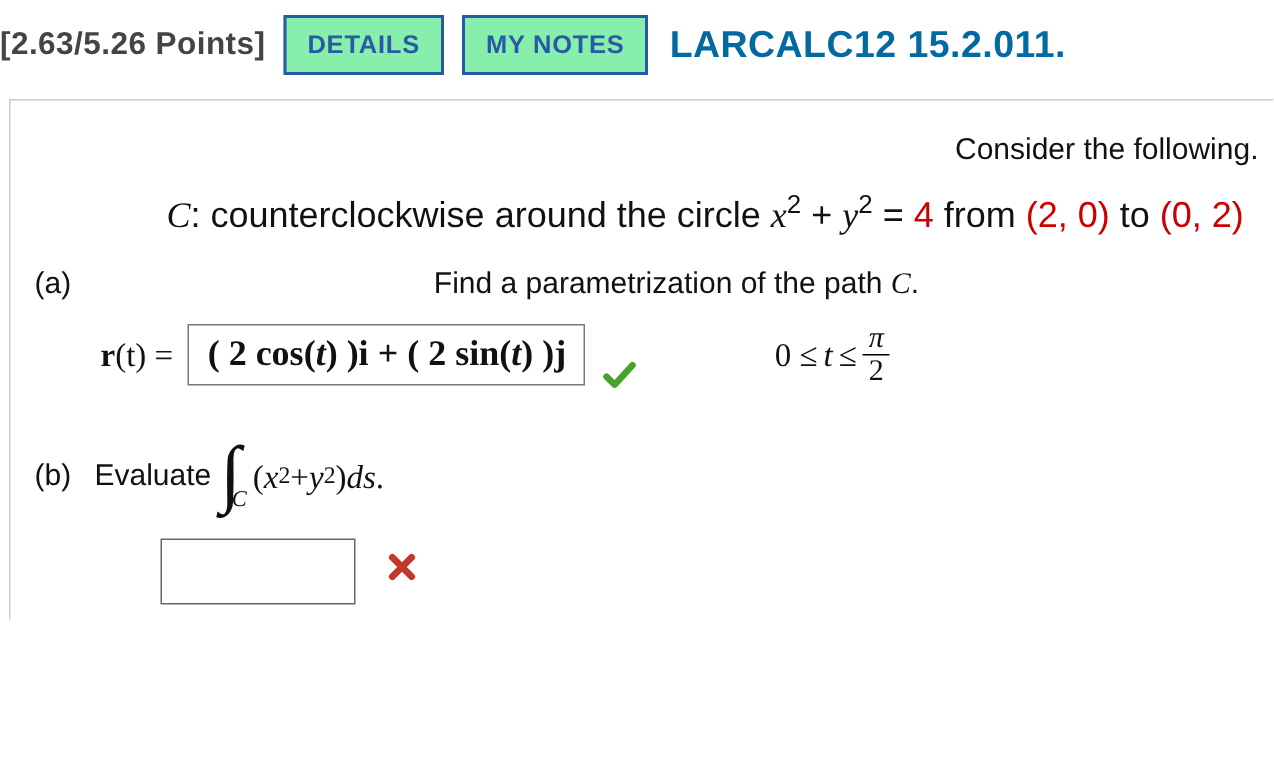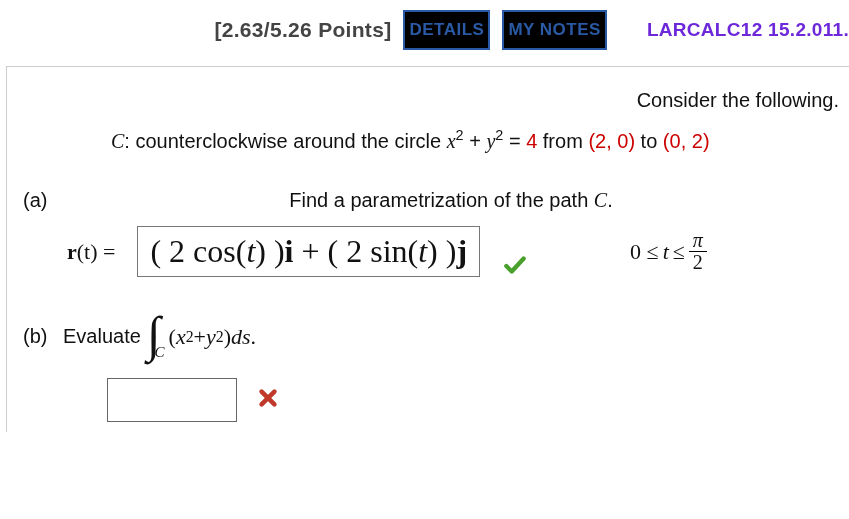--- a/index.html
+++ b/index.html
@@ -10,77 +10,76 @@
       width: 849px;
       height: 519px;
       position: relative;
       overflow: hidden;
     }
     .header-row {
       display: flex;
       align-items: center;
       gap: 12px;
       padding: 10px 0 10px 0;
-      justify-content: flex-end;
     }
     .points-label {
       font-size: 21px;
       font-weight: 700;
       color: #444;
       letter-spacing: 0.3px;
     }
     .btn {
       border: 2px solid #2a5aa5;
-      background: #000000;
+      background: #86efac;
       color: #2a5aa5;
       font-weight: 700;
       font-size: 17px;
       letter-spacing: 0.5px;
-      padding: 8px 4px;
+      padding: 8px 14px;
       cursor: pointer;
       font-family: inherit;
     }
     .source-ref {
-      font-size: 19px;
+      font-size: 25px;
       font-weight: 700;
-      color: #6d28d9;
-      margin-left: 28px;
+      color: #0369a1;
+      margin-left: 2px;
       letter-spacing: 0.3px;
     }
     .content {
       border-top: 1px solid #ccc;
       border-left: 1px solid #ccc;
       margin-top: 6px;
       margin-left: 6px;
       padding: 22px 10px 10px 16px;
       font-size: 20px;
       color: #111;
     }
     .prompt { margin-bottom: 18px; text-align: right; }
     .prompt-c {
       margin-left: 88px;
-      font-size: 20px;
-      margin-bottom: 36px;
+      font-size: 24px;
+      margin-bottom: 20px;
     }
     .ital { font-style: italic; font-family: 'Times New Roman', serif; }
     .red { color: #c00; }
     .part-row {
       display: flex;
       align-items: flex-start;
       margin-bottom: 14px;
     }
     .part-label {
       width: 40px;
       flex: 0 0 40px;
     }
     .part-body { flex: 1; text-align: center; }
     .math-line {
       display: flex;
       align-items: center;
-      gap: 22px;
+      gap: 10px;
       margin-top: 10px;
       margin-left: 44px;
       font-family: 'Times New Roman', serif;
       font-size: 22px;
     }
     .answer-box {
       border: 1px solid #777;
       padding: 6px 12px;
       font-family: 'Times New Roman', serif;
       font-size: 24px;
@@ -172,21 +171,21 @@
     <div class="part-body">
       <span>Find a parametrization of the path </span><span class="ital">C</span><span>.</span>
     </div>
   </div>
 
   <div class="math-line">
     <span>
       <b><span>r</span></b><span class="serif">(t) = </span>
     </span>
     <span class="answer-box">
-      <span class="serif" style="font-size:32px;">
+      <span class="serif" style="font-size:24px;font-weight:bold;">
         (&nbsp;2 cos(<span class="ital">t</span>)&nbsp;)<b>i</b> + (&nbsp;2 sin(<span class="ital">t</span>)&nbsp;)<b>j</b>
       </span>
     </span>
     <span class="check-icon" style="position:relative; top:16px;">
       <svg viewBox="0 0 24 24">
           <path d="M4 13 L9 18 L20 6" fill="none" stroke="#4aa02c" stroke-width="4" stroke-linecap="round" stroke-linejoin="round"></path>
         </svg>
     </span>
     <span class="range-wrap">
       <span>0 ≤ </span>

